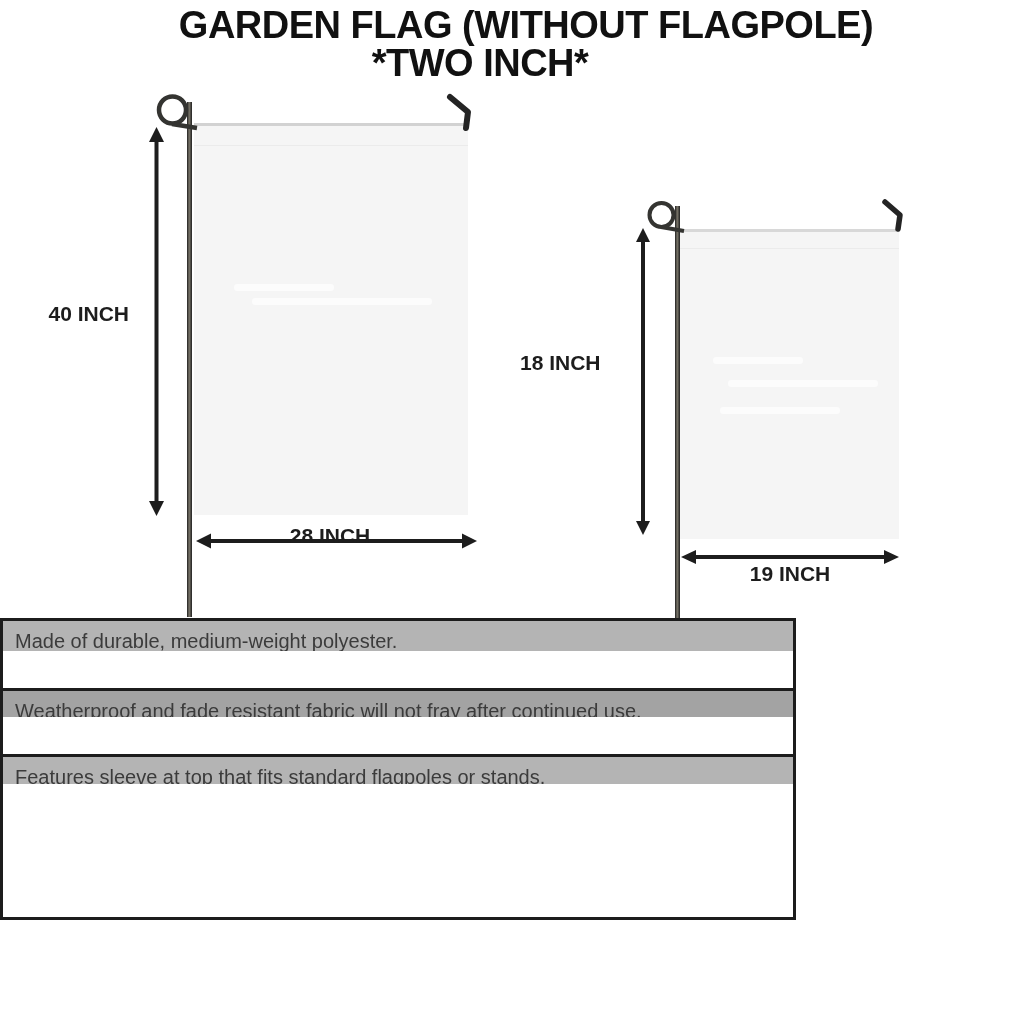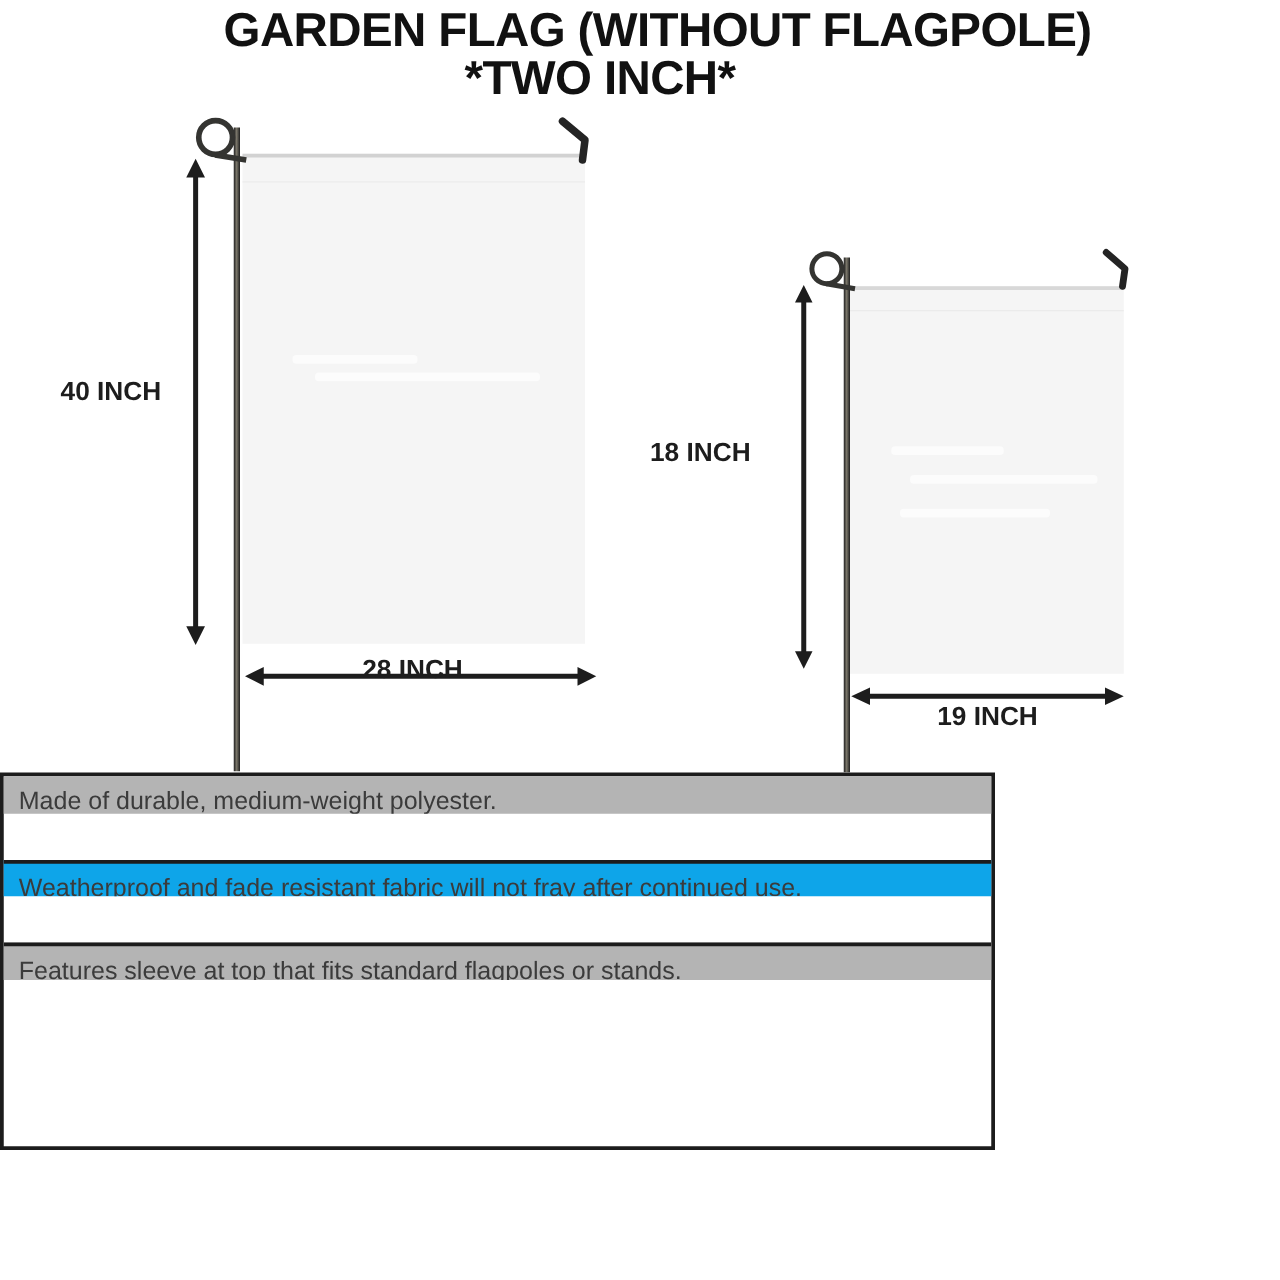--- a/index.html
+++ b/index.html
@@ -90,21 +90,21 @@
     grid-template-rows: repeat(5, 1fr);
     background: #ffffff;
     gap: 37px;
   }
   .spec-row {
     box-sizing: border-box;
     padding: 7px 12px 0 12px;
     font-size: 20px;
     line-height: 26px;
     color: var(--row-text, #3b3b3b);
-    background: #0ea5e9;
+    background: #a3a3a3;
     overflow: hidden;
     white-space: nowrap;
   }
   .spec-row + .spec-row { border-top: 3px solid var(--table-border, #1c1c1c); }
   .spec-row:nth-child(odd) { background: var(--row-shade, #b4b4b4); }
 </style>
 </head>
 <body>
 
 <div id="canvas">

